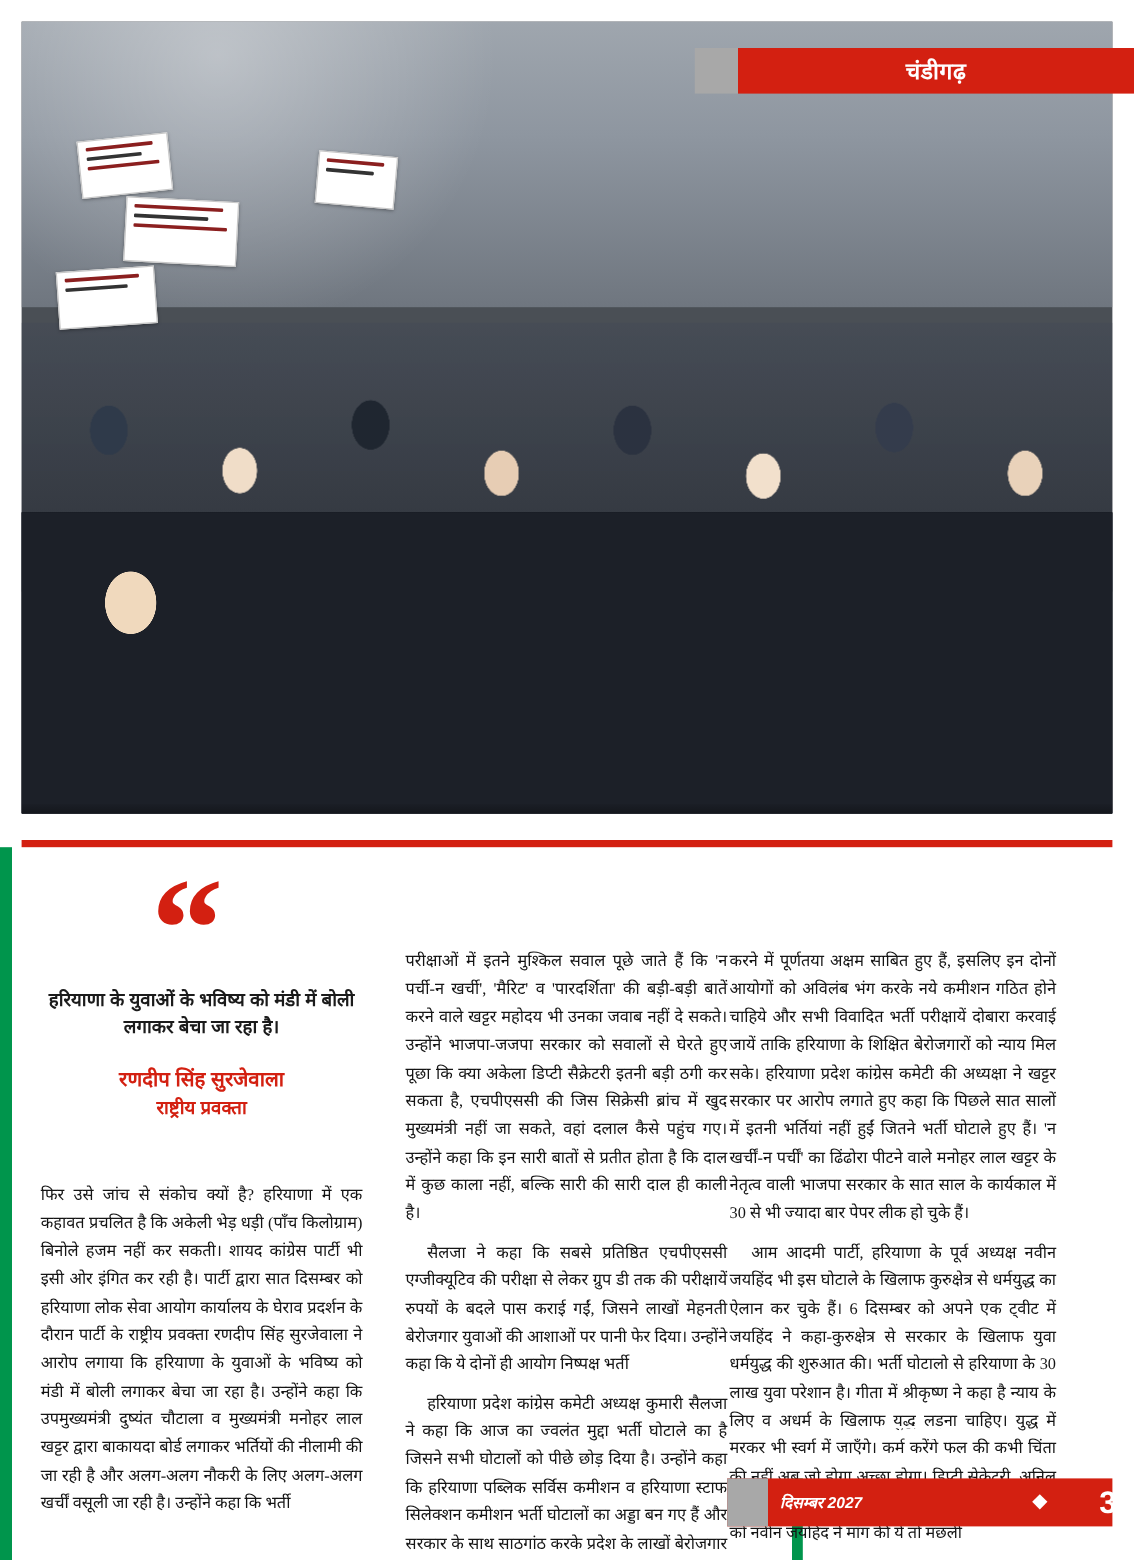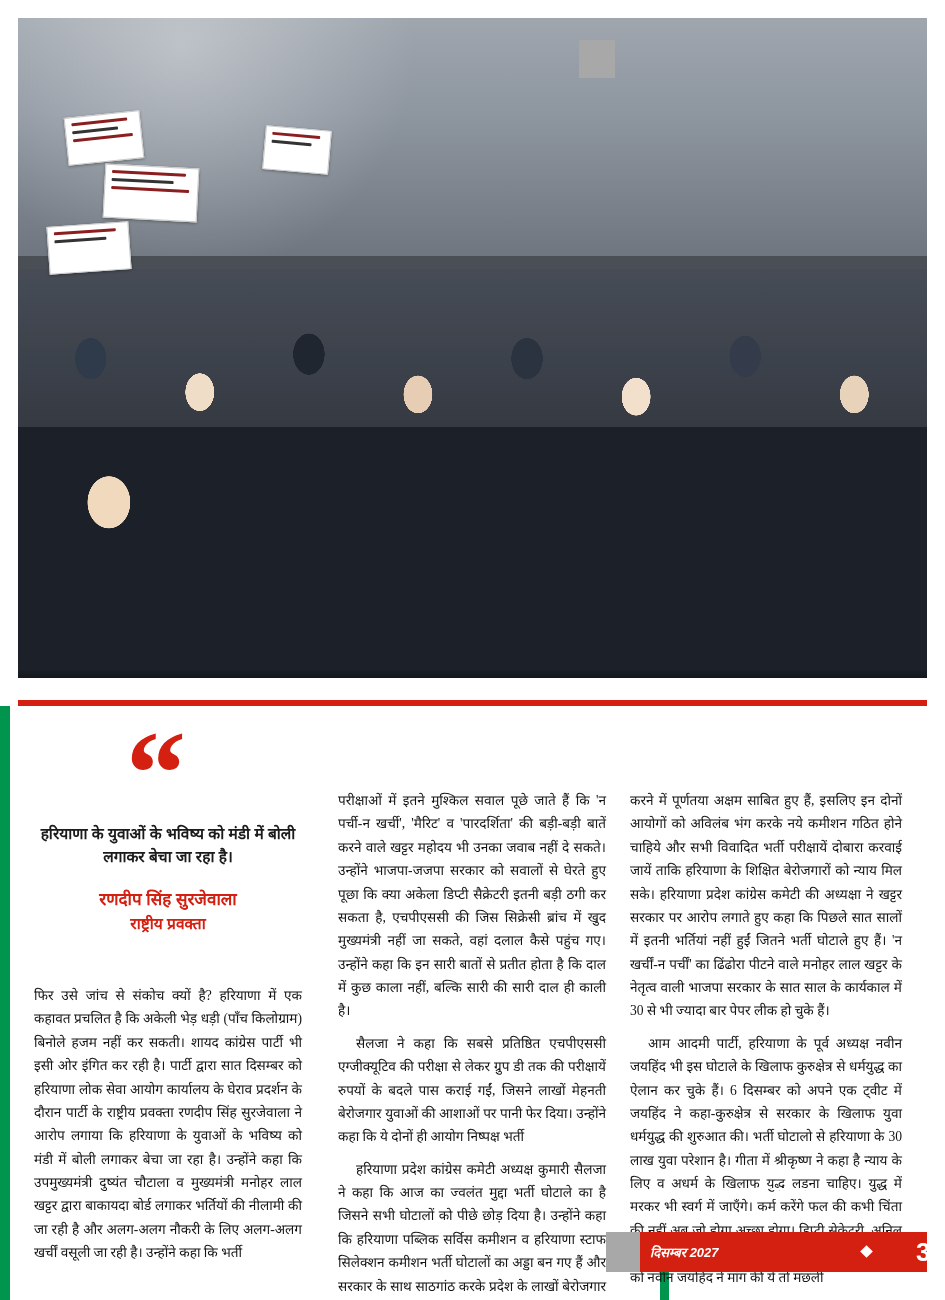--- a/index.html
+++ b/index.html
@@ -237,21 +237,21 @@
     text-justify: inter-word;
   }
   .col p {
     margin: 0 0 9px 0;
     text-indent: 18px;
   }
   .col p.first { text-indent: 0; margin-top: 44px; }
 
   #col1 { left: 34px; top: 940px; width: 268px; height: 290px; }
   #col2 { left: 338px; top: 745px; width: 268px; height: 485px; }
-  #col3 { left: 630px; top: 745px; width: 272px; height: 485px; }
+  #col3 { left: 608px; top: 745px; width: 272px; height: 485px; }
 
   
   .footer {
     position: absolute;
     left: 606px;
     top: 1232px;
     width: 321px;
     height: 40px;
     background: #d32011;
     display: flex;
@@ -343,20 +343,21 @@
       <div class="pl-line b" style="width:52px;"></div>
     </div>
     <div class="placard" style="left:246px; top:110px; width:64px; height:42px; transform:rotate(5deg);">
       <div class="pl-line" style="width:48px;"></div>
       <div class="pl-line b" style="width:40px;"></div>
     </div>
     <div class="photo-caption-strip"></div>
   </div>
 
   <div class="section-tag-grey"></div>
+  <div class="section-tag">चंडीगढ़</div>
 
   <div class="rule-red"></div>
   <div class="green-bar"></div>
   <div class="green-bar-bottom"></div>
 
   <div class="quote-block">
     <div class="quote-mark">“</div>
     <div class="quote-text">हरियाणा के युवाओं के भविष्य को मंडी में बोली लगाकर बेचा जा रहा है।</div>
     <div class="quote-author">
       <span>रणदीप सिंह सुरजेवाला</span>

